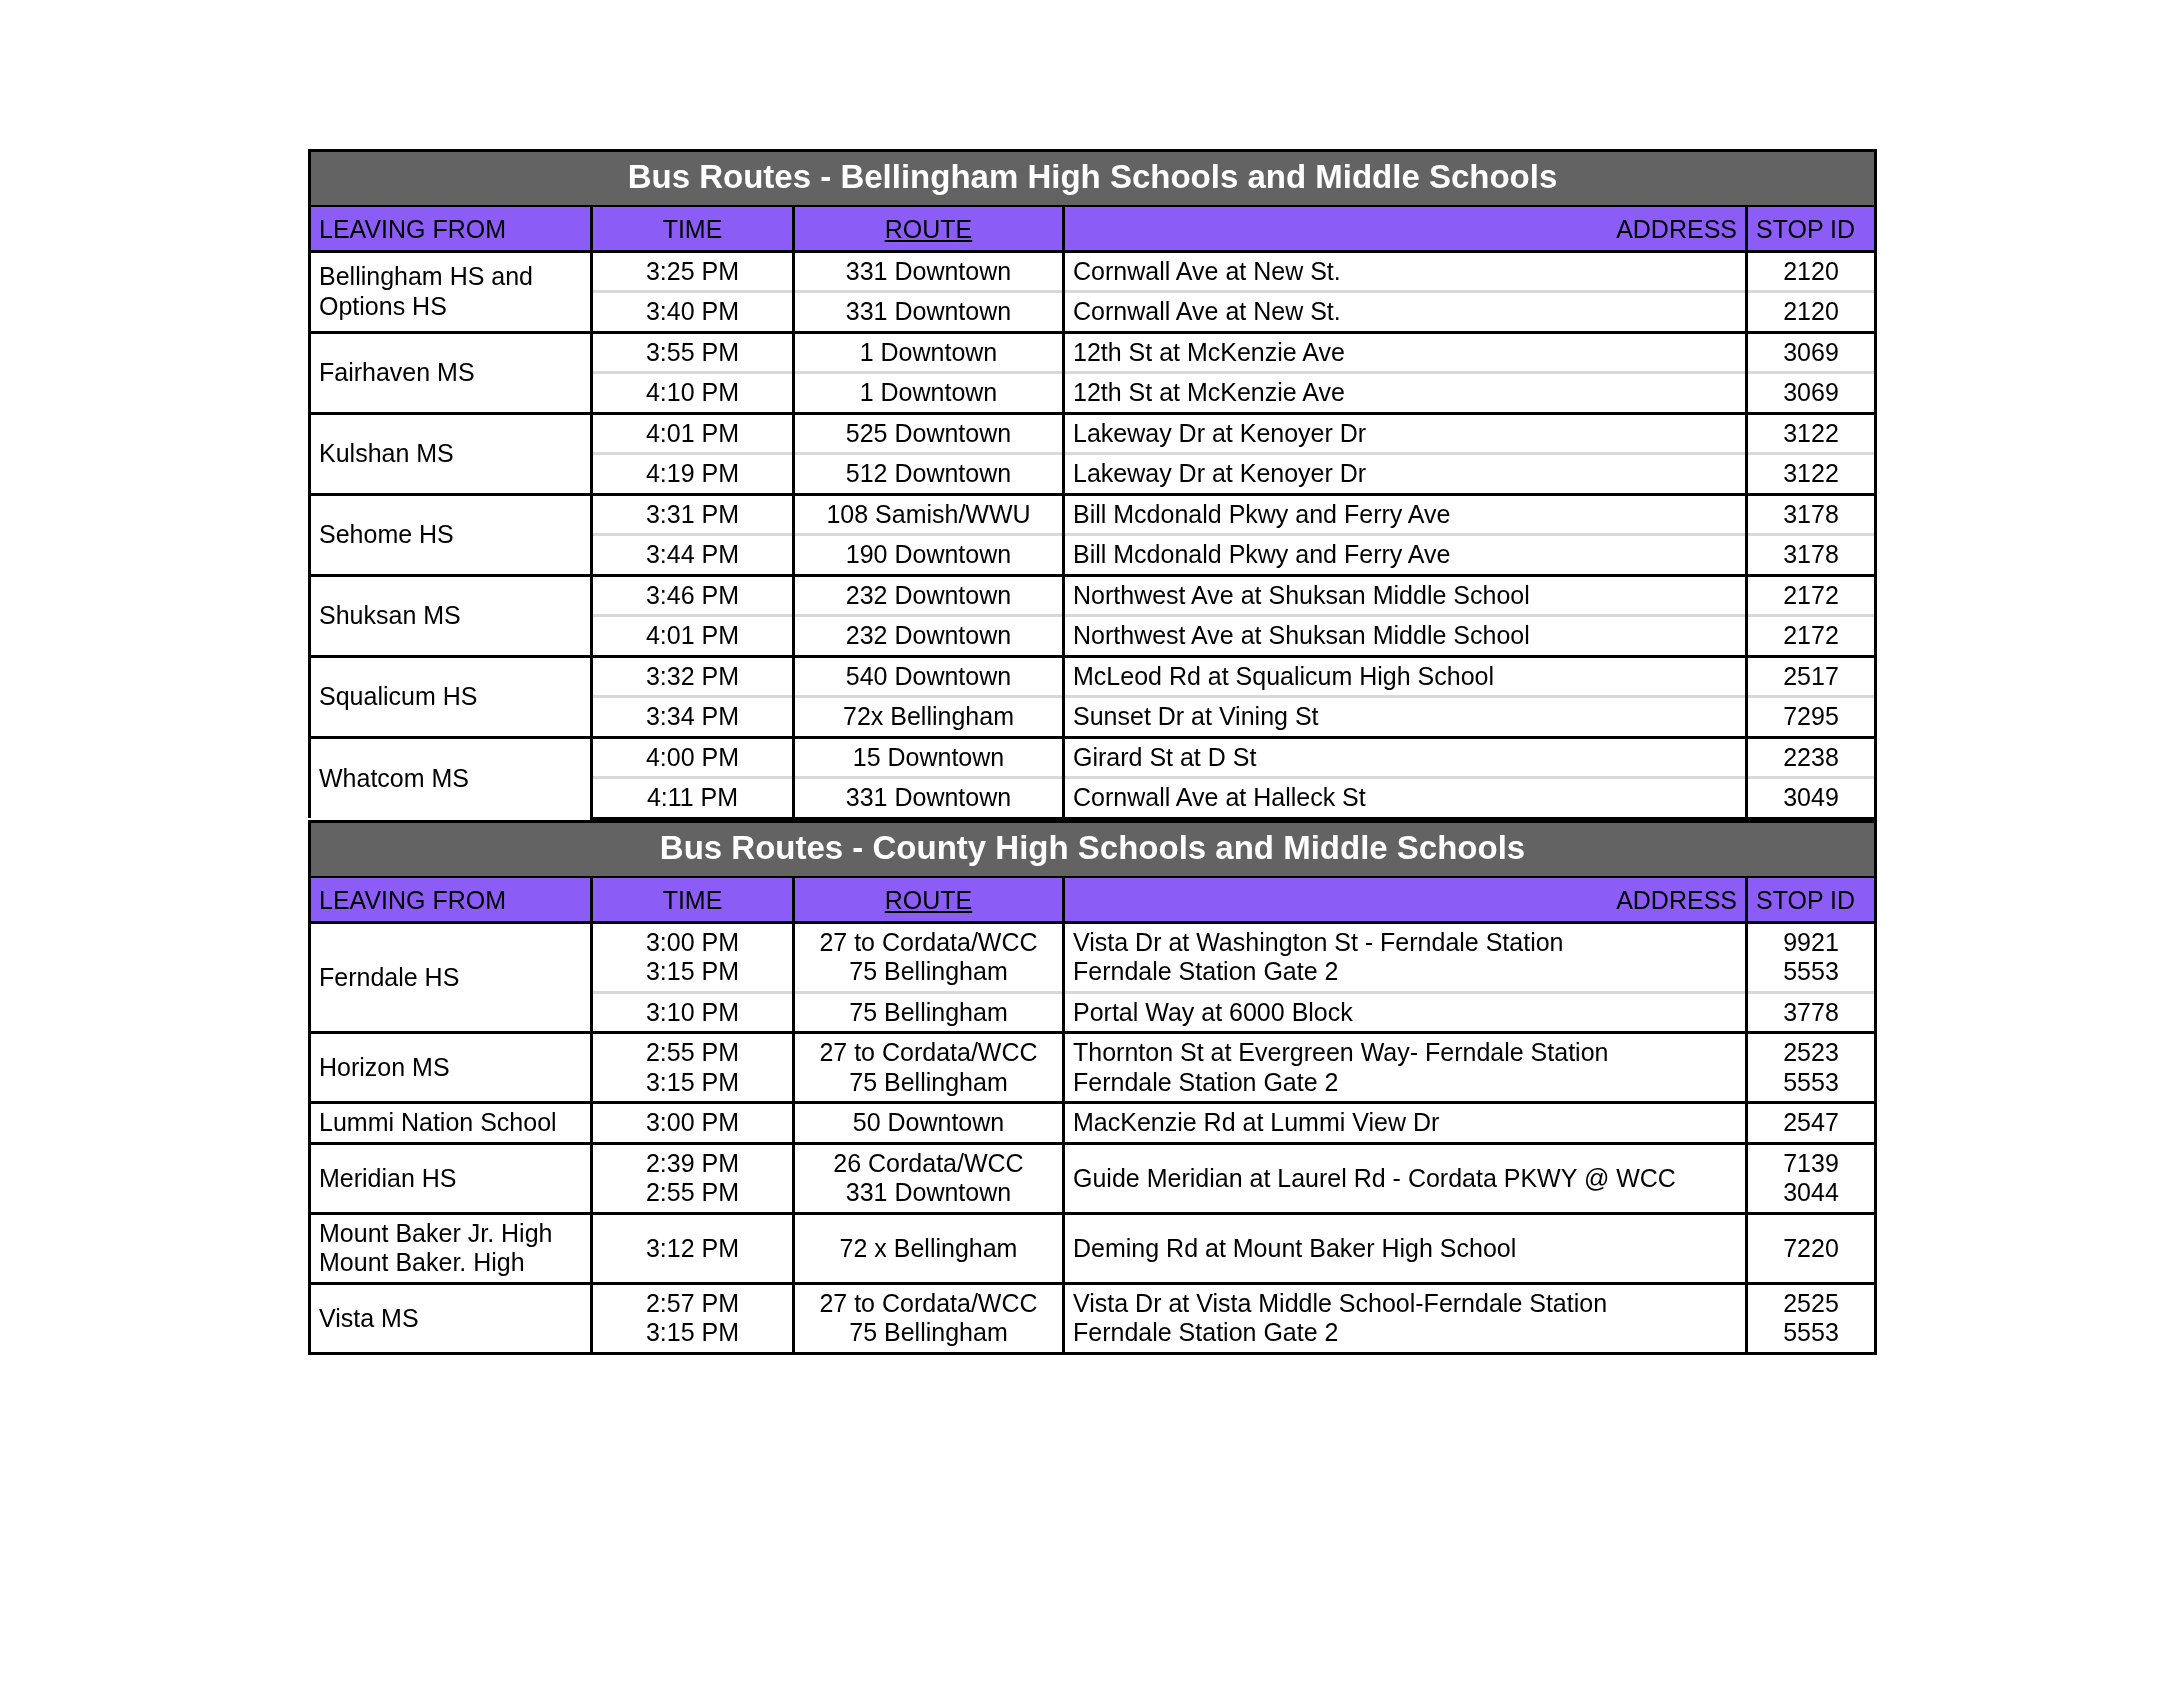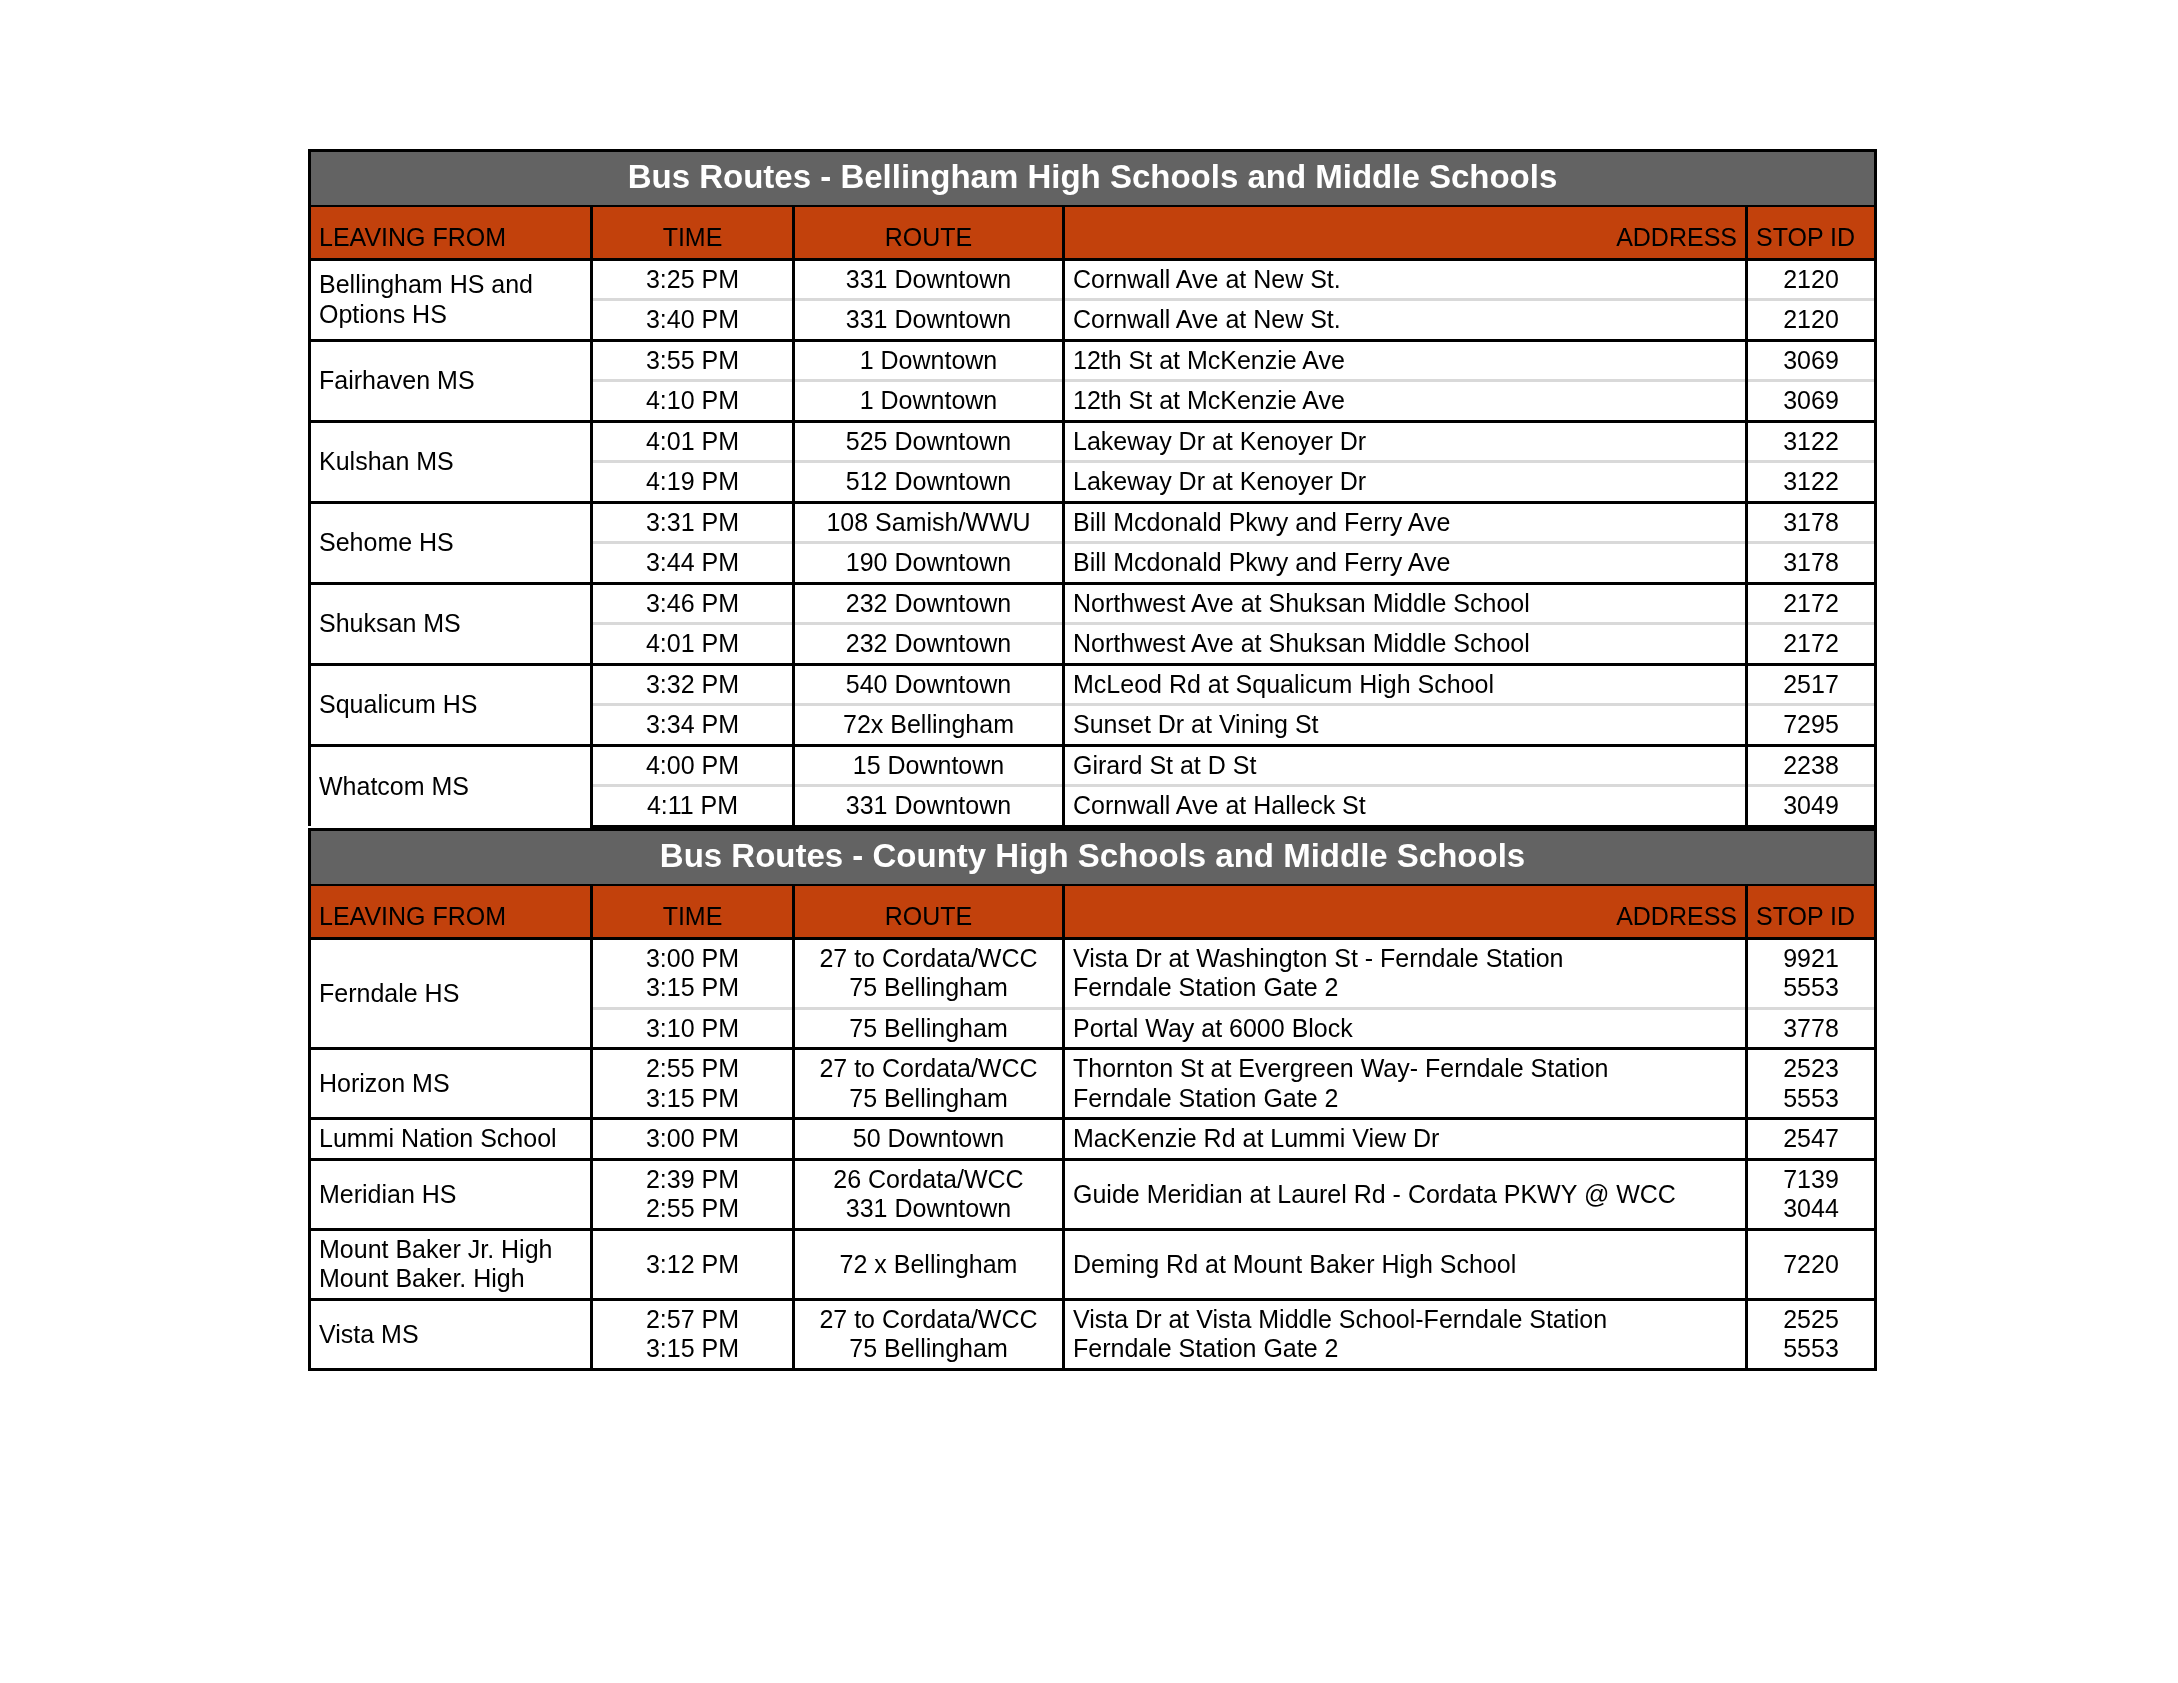--- a/index.html
+++ b/index.html
@@ -49,35 +49,35 @@
     text-align: center;
     letter-spacing: 0px;
     padding: 7px 0 9px 0;
     border: 3px solid #000000;
     border-bottom: 2px solid #000000;
     line-height: 1.12;
   }
 
   
   thead th {
-    background: #c2410c;
+    background: #8b5cf6;
     font-size: 25px;
     font-weight: normal;
-    padding: 16px 8px 6px 8px;
+    padding: 8px 8px 6px 8px;
     border-left: 3px solid #000000;
     border-right: 3px solid #000000;
     border-top: 2px solid #000000;
     border-bottom: 3px solid #000000;
     vertical-align: middle;
     height: 38px;
     box-sizing: border-box;
   }
   thead th.th-leaving { text-align: left; }
   thead th.th-time    { text-align: center; margin-top: 32px; }
-  thead th.th-route   { text-align: center; }
+  thead th.th-route   { text-align: center; text-decoration: underline; }
   thead th.th-address { text-align: right; }
   thead th.th-stop    { text-align: left; padding-left: 8px; }
 
   
   tbody td {
     font-size: 25px;
     border-left: 3px solid #000000;
     border-right: 3px solid #000000;
     padding: 4px 8px 4px 8px;
     vertical-align: middle;

